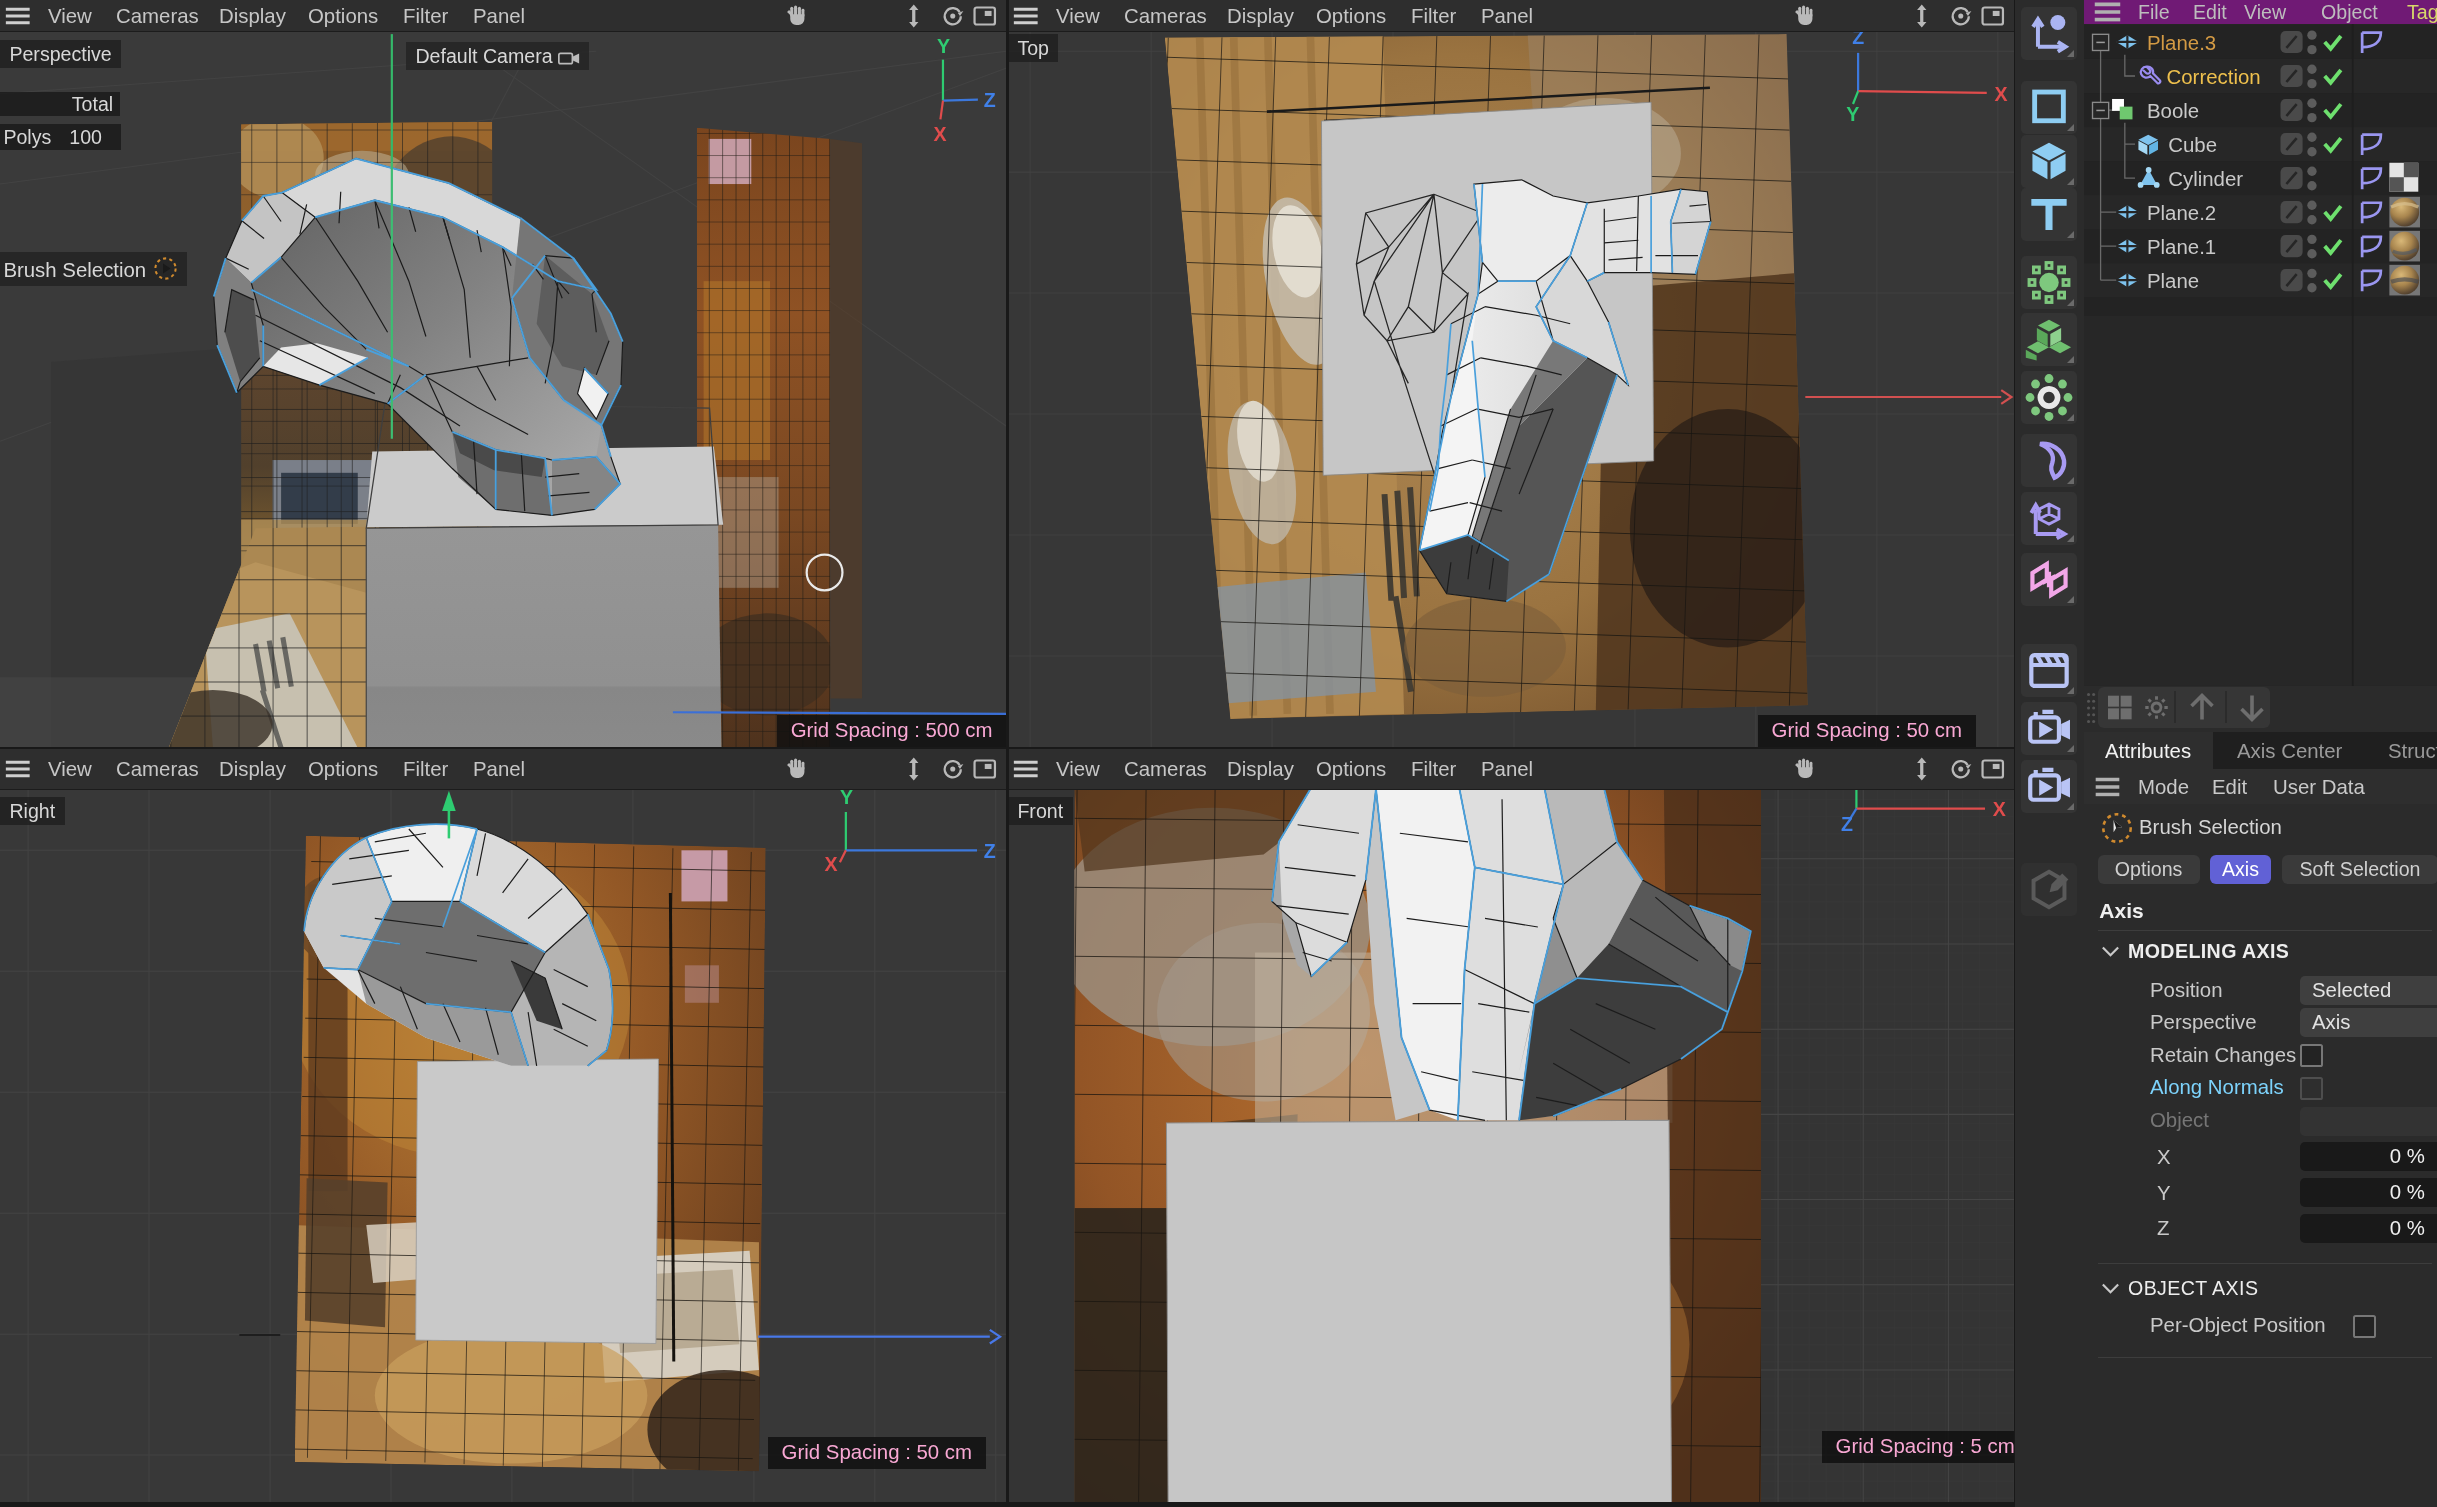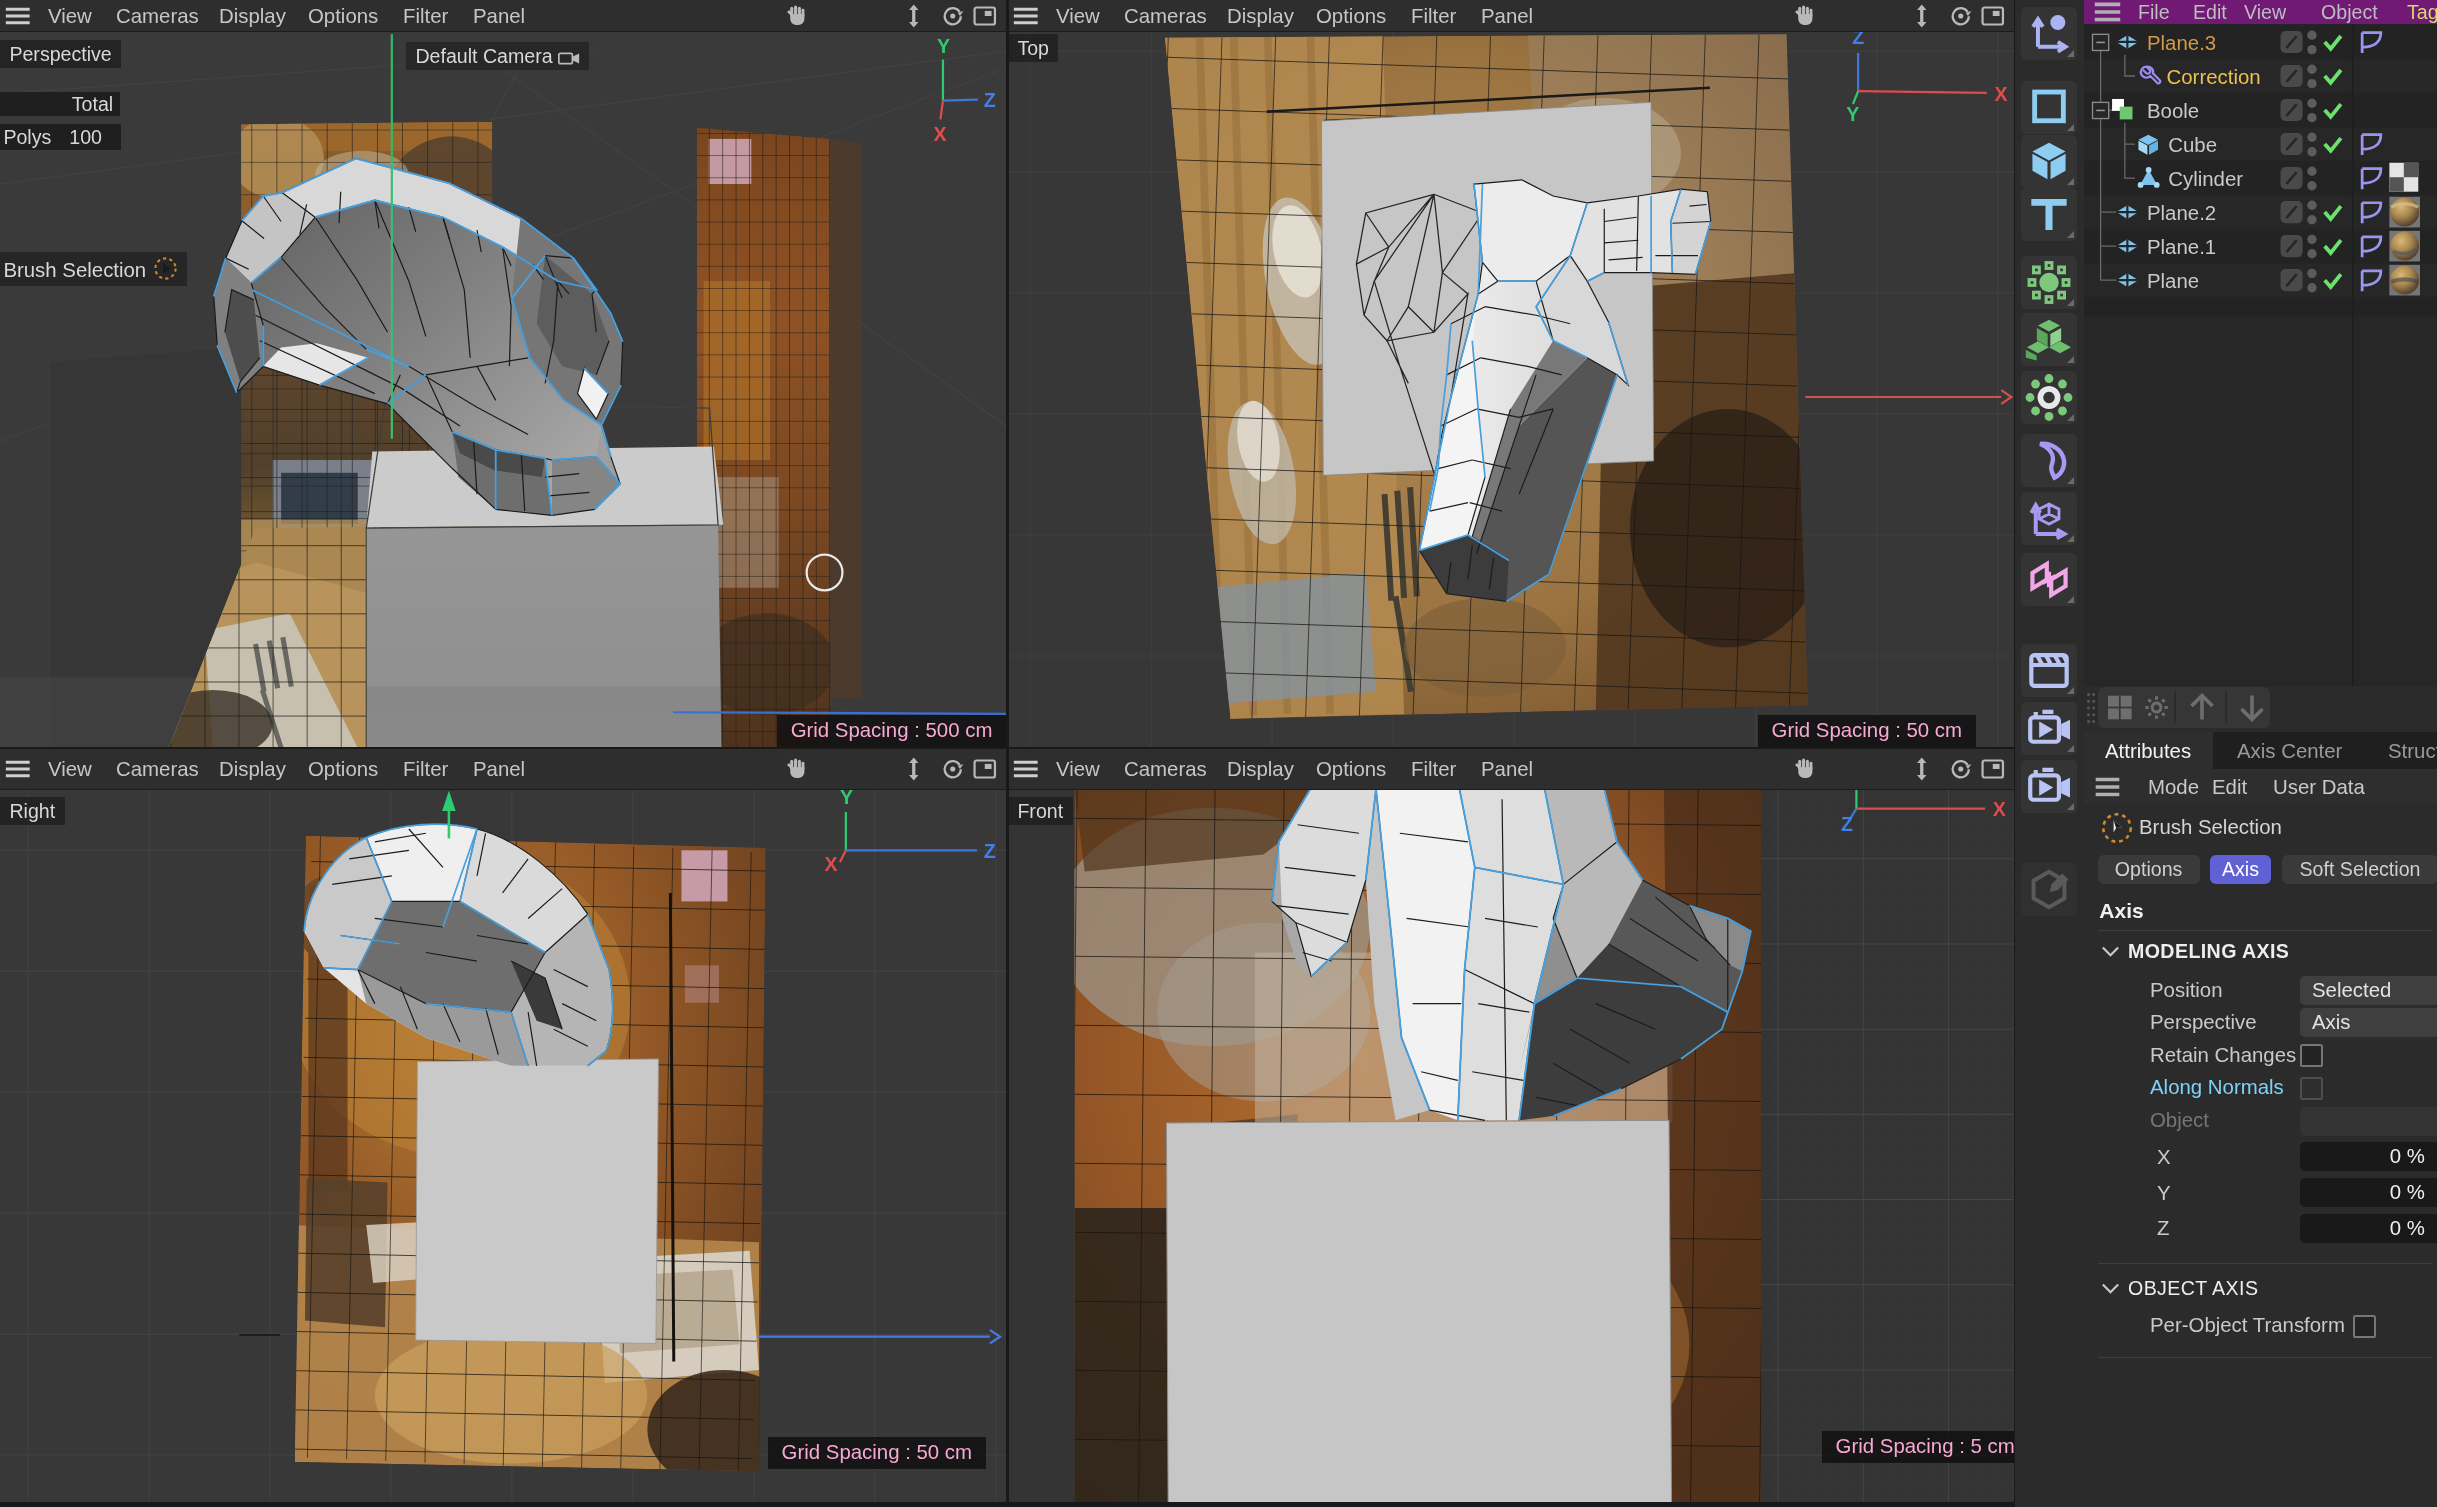--- a/index.html
+++ b/index.html
@@ -942,21 +942,21 @@
 <div class="abs" style="left:0;top:0;width:129px;height:37px;background:#2e2e2e;color:#f2f2f2">
         <span class="mi" style="left:21px">Attributes</span>
       </div>
 <span class="mi" style="left:153px;color:#9a9a9a;top:19px">Axis Center</span>
 <span class="mi" style="left:304px;color:#9a9a9a;top:19px">Struct</span>
 </div>
 <div class="abs" style="left:0;top:83px;width:353px;height:35px;background:#2e2e2e">
 <svg class="mi" style="left:10.2px" width="27" height="20.4" viewBox="0 0 32 24">
         <path d="M2 3h28M2 12h28M2 21h28" stroke="#b0b0b0" stroke-width="4.2"></path>
       </svg>
-<span class="mi" style="left:64px">Mode</span>
+<span class="mi" style="left:54px">Mode</span>
       <span class="mi" style="left:128px">Edit</span>
       <span class="mi" style="left:189px">User Data</span>
 </div>
 <svg class="abs" style="left:14.5px;top:124px" width="36" height="36" viewBox="0 0 42 42">
       <circle cx="21" cy="21" r="16" fill="none" stroke="#d08a2e" stroke-width="3" stroke-dasharray="4.5 4.5"></circle>
       <path d="M17 12 l10 8 -7 1 -3 5 z" fill="#e8e8e8"></path>
       <path d="M17 12 l10 8 -7 1" fill="#1a1a1a"></path>
     </svg>
 <span class="abs" style="left:55px;top:130px;color:#d5d5d5">Brush Selection</span>
 <div class="abs" style="left:13.6px;top:169px;width:102px;height:29px;background:#3a3a3a;border-radius:6px;text-align:center;line-height:29px;font-size:19.6px;color:#d0d0d0">Options</div>
@@ -992,19 +992,19 @@
     </div>
 <div class="abs" style="left:73px;top:531px">Z</div>
 <div class="abs" style="left:216px;top:528px;width:137px;height:29px;background:#191919;border-radius:5.1px 0 0 5.1px">
       <span style="position:absolute;right:12px;top:2.6px;color:#efefef">0 %</span>
     </div>
 <div class="abs" style="left:13.6px;top:577px;width:334px;height:0.9px;background:#3d3d3d"></div>
 <svg class="abs" style="left:17px;top:596px" width="19" height="13.6" viewBox="0 0 22 16">
       <path d="M2 3 L11 12 L20 3" stroke="#c9c9c9" stroke-width="2.6" fill="none"></path>
     </svg>
 <div class="abs" style="left:44px;top:591px;font-weight:normal;color:#eee;font-size:19.6px;letter-spacing:0.4px">OBJECT AXIS</div>
-<div class="abs" style="left:66px;top:628px">Per-Object Transform</div>
+<div class="abs" style="left:66px;top:628px">Per-Object Position</div>
 <div class="abs" style="left:269px;top:629px;width:19px;height:19px;background:#232323;border:2.1px solid #777;border-radius:2.6px"></div>
 <div class="abs" style="left:13.6px;top:671px;width:334px;height:0.9px;background:#3d3d3d"></div>
 </div>
 
 <div class="abs" style="left:0;top:1502px;width:2014px;height:6px;background:#191919"></div>
 
 
 </body></html>

